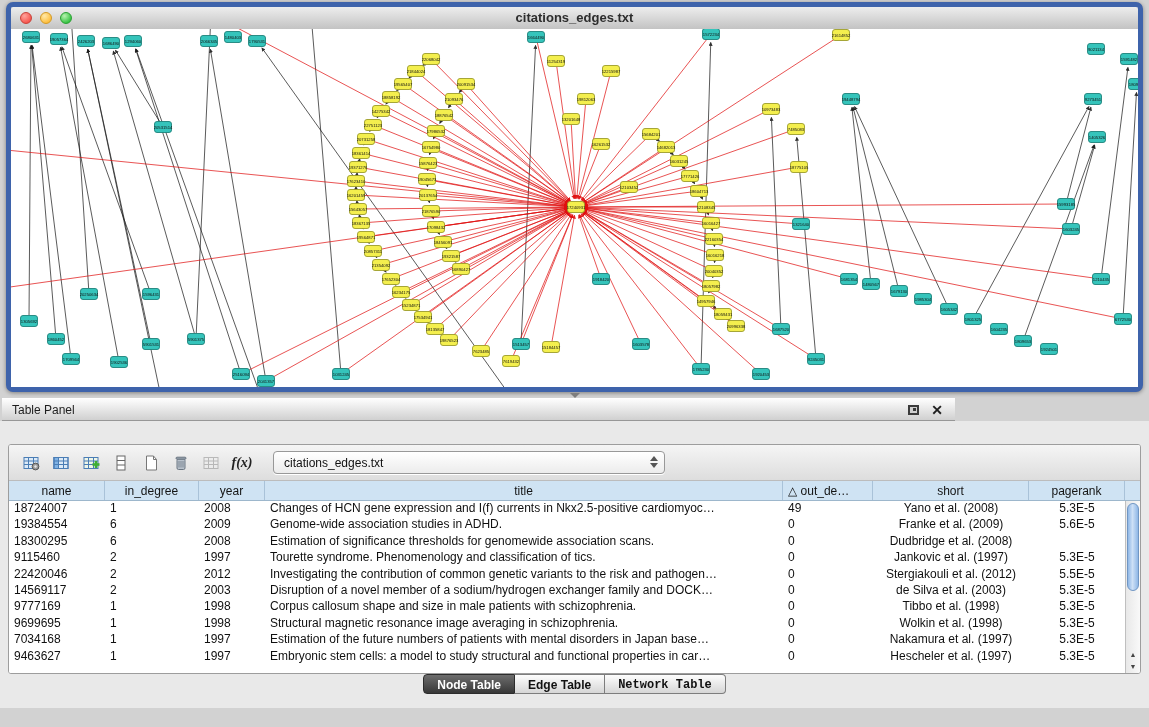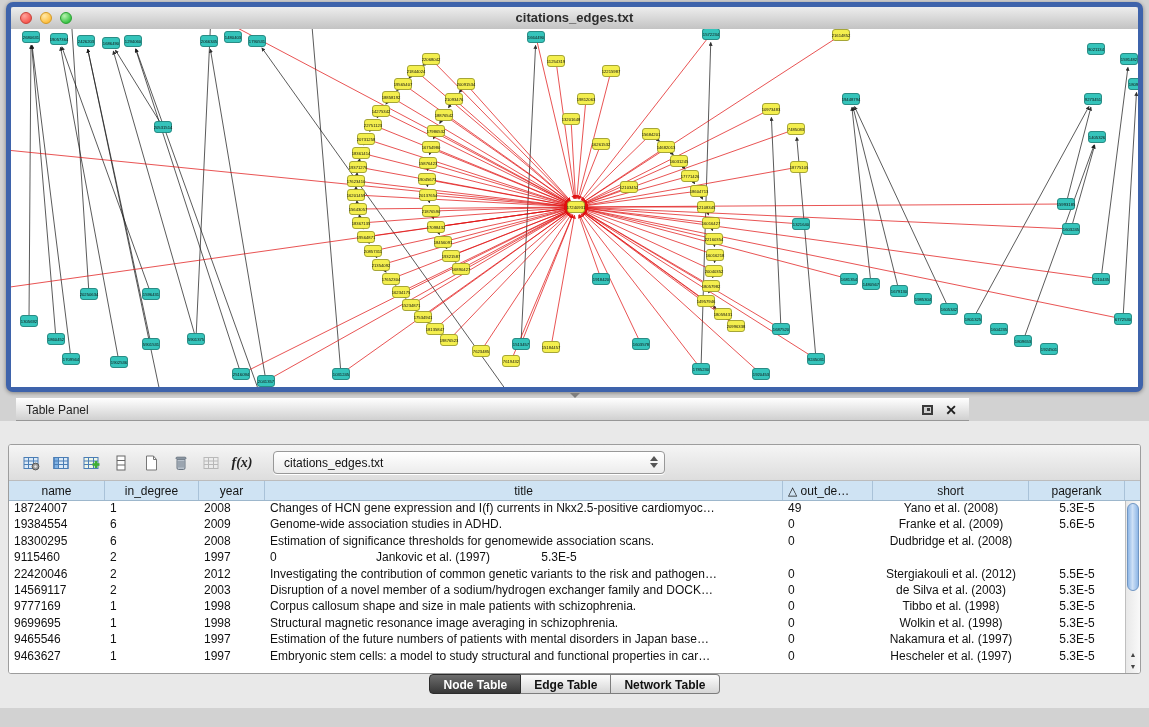--- a/index.html
+++ b/index.html
@@ -32,21 +32,21 @@
   }
   .net-canvas svg{display:block;}
   
   .split-handle{position:absolute;left:0;top:392px;width:1149px;height:6px;}
   .split-arrow{
     position:absolute;left:570px;top:1px;width:0;height:0;
     border-left:5px solid transparent;border-right:5px solid transparent;border-top:5px solid #7e7e7e;
   }
   
   .panel-header{
-    position:absolute;left:16px;top:398px;width:953px;height:23px;box-sizing:border-box;
+    position:absolute;left:2px;top:398px;width:953px;height:23px;box-sizing:border-box;
     background:linear-gradient(#fdfdfd,#d0d0d0);
     border-top:1px solid #ffffff;border-bottom:1px solid #979797;text-decoration:underline;
   }
   .panel-title{position:absolute;left:10px;top:4px;font-size:12px;color:#1e1e1e;}
   .float-btn{
     position:absolute;right:36px;top:6px;width:11px;height:10px;box-sizing:border-box;
     border:2px solid #3a3a3a;background:#cfcfcf;
   }
   .float-btn:before{content:"";position:absolute;right:1px;top:1px;width:3px;height:3px;background:#3a3a3a;}
   .close-btn{position:absolute;right:12px;top:3px;font-size:14px;font-weight:bold;color:#1e1e1e;cursor:default;}
@@ -113,21 +113,21 @@
   .vbtn.down{bottom:0;}
   .tabs{
     position:absolute;left:0;top:253px;width:100%;display:flex;justify-content:center;
   }
   .tab{
     height:20px;line-height:20px;padding:0 13px;font-size:12px;font-weight:bold;color:#111;
     background:linear-gradient(#fdfdfd,#d6d6d6);border:1px solid #7d7d7d;border-left:none;
     box-sizing:border-box;
   }
   .tab:first-child{border-left:1px solid #7d7d7d;border-radius:4px 0 0 4px;}
-  .tab:last-child{border-radius:0 4px 4px 0;}
+  .tab:last-child{border-radius:0 4px 4px 0;font-family:Liberation Mono, monospace;}
   .tab.active{
     background:linear-gradient(#6d6d6d,#373737);color:#fff;border-color:#2c2c2c;
   }
   
   .statusbar{
     position:absolute;left:0;top:708px;width:1149px;height:19px;box-sizing:border-box;
     background:linear-gradient(#ececec,#cfcfcf);border-top:1px solid #a6a6a6;margin-top:44px;
   }
   .memory-label{position:absolute;right:27px;top:4px;font-size:10px;color:#333;}
   .memory-dot{
@@ -897,20 +897,21 @@
           <div class="td" style="width: 66px;">2008</div>
           <div class="td" style="flex: 1 1 0%;">Estimation of significance thresholds for genomewide association scans.</div>
           <div class="td" style="width: 90px;">0</div>
           <div class="td center" style="width: 156px;">Dudbridge et al. (2008)</div>
           <div class="td center" style="width: 96px; margin-top: 44px;">5.9E-5</div>
         </div>
         <div class="tr">
           <div class="td" style="width: 96px;">9115460</div>
           <div class="td" style="width: 94px;">2</div>
           <div class="td" style="width: 66px;">1997</div>
+          <div class="td" style="flex: 1 1 0%;">Tourette syndrome. Phenomenology and classification of tics.</div>
           <div class="td" style="width: 90px;">0</div>
           <div class="td center" style="width: 156px;">Jankovic et al. (1997)</div>
           <div class="td center" style="width: 96px;">5.3E-5</div>
         </div>
         <div class="tr">
           <div class="td" style="width: 96px;">22420046</div>
           <div class="td" style="width: 94px;">2</div>
           <div class="td" style="width: 66px;">2012</div>
           <div class="td" style="flex: 1 1 0%;">Investigating the contribution of common genetic variants to the risk and pathogen…</div>
           <div class="td" style="width: 90px;">0</div>
@@ -938,21 +939,21 @@
         <div class="tr">
           <div class="td" style="width: 96px;">9699695</div>
           <div class="td" style="width: 94px;">1</div>
           <div class="td" style="width: 66px;">1998</div>
           <div class="td" style="flex: 1 1 0%;">Structural magnetic resonance image averaging in schizophrenia.</div>
           <div class="td" style="width: 90px;">0</div>
           <div class="td center" style="width: 156px;">Wolkin et al. (1998)</div>
           <div class="td center" style="width: 96px;">5.3E-5</div>
         </div>
         <div class="tr">
-          <div class="td" style="width: 96px;">9465546</div>
+          <div class="td" style="width: 96px;">7034168</div>
           <div class="td" style="width: 94px;">1</div>
           <div class="td" style="width: 66px;">1997</div>
           <div class="td" style="flex: 1 1 0%;">Estimation of the future numbers of patients with mental disorders in Japan base…</div>
           <div class="td" style="width: 90px;">0</div>
           <div class="td center" style="width: 156px;">Nakamura et al. (1997)</div>
           <div class="td center" style="width: 96px;">5.3E-5</div>
         </div>
         <div class="tr">
           <div class="td" style="width: 96px;">9463627</div>
           <div class="td" style="width: 94px;">1</div>

